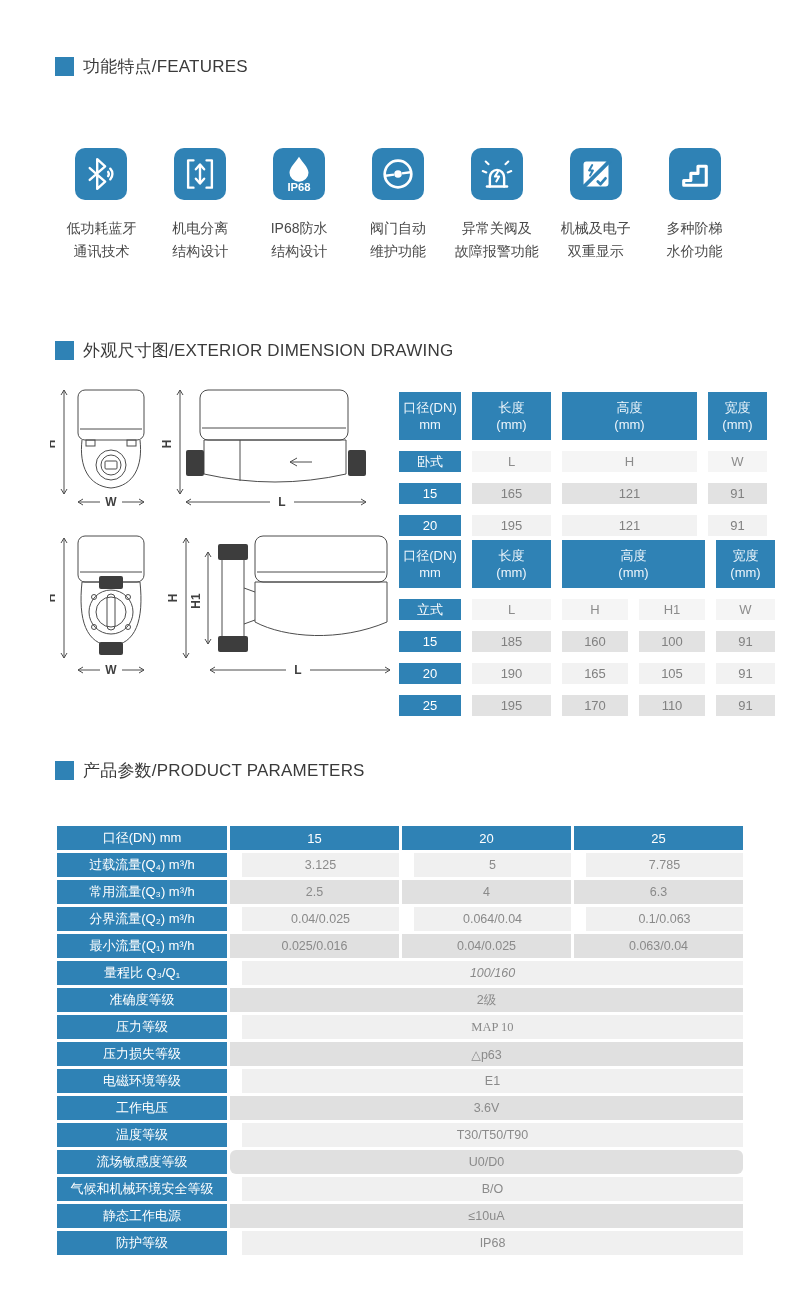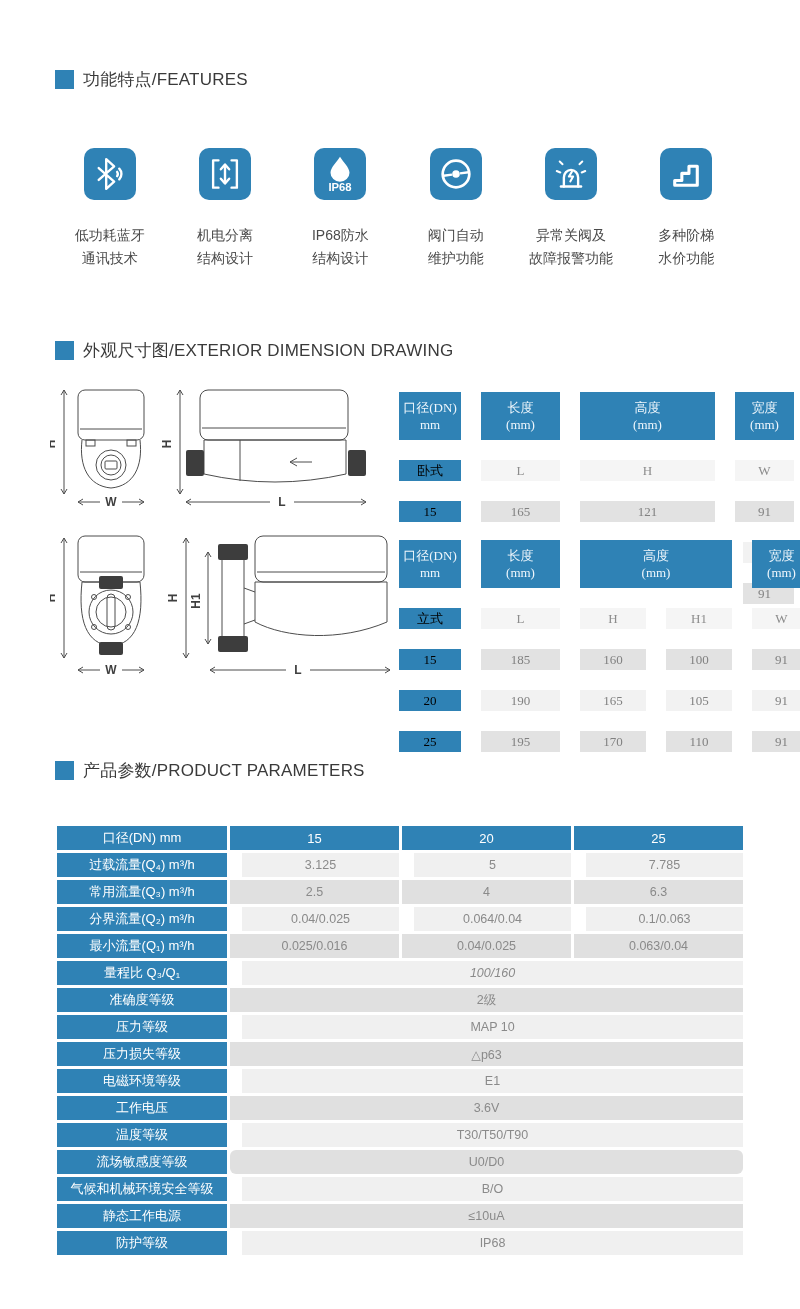--- a/index.html
+++ b/index.html
@@ -5,45 +5,45 @@
   :root { --blue:#2f82b5; }
   * { box-sizing:border-box; margin:0; padding:0; }
   html,body { width:800px; height:1309px; }
   body {
     position:relative; background:#ffffff; overflow:hidden;
     font-family:"Liberation Sans","DejaVu Sans",sans-serif;
   }
   .sec-header { position:absolute; left:55px; display:flex; align-items:center; gap:9px; }
   .sec-square { width:19px; height:19px; background:var(--blue); flex:0 0 auto; }
   .sec-title { font-size:17px; color:#3a3a3a; letter-spacing:.2px; }
-  #features-header { top:68px; }
+  #features-header { top:55px; }
   #dims-header { top:339px; }
   #params-header { top:759px; }
 
   
   #features-row { position:absolute; left:52px; top:148px; width:692px; display:flex; }
   .feature { flex:1; display:flex; flex-direction:column; align-items:center; }
   .fbox { width:52px; height:52px; border-radius:10px; background:var(--blue);
           display:flex; align-items:center; justify-content:center; }
   .fbox svg { width:38px; height:38px; display:block; }
-  .flabel { margin-top:24px; font-size:14px; color:#4a4a4a; line-height:23px; text-align:center; }
+  .flabel { margin-top:17px; font-size:14px; color:#4a4a4a; line-height:23px; text-align:center; }
 
   
   #drawings { position:absolute; left:50px; top:386px; }
   .dln { stroke:#4d4d4d; stroke-width:1; fill:none; }
   .dth { fill:#3d3d3d; }
   .dlab { font-family:"Liberation Sans","DejaVu Sans",sans-serif; font-size:12px; font-weight:bold; fill:#3f3f3f; }
 
   
-  .dim-table { position:absolute; left:399px; width:344px; display:grid; gap:20px; background:#fff;font-family:Liberation Serif, serif; }
+  .dim-table { position:absolute; left:399px; width:344px; display:grid; gap:11px; background:#fff; }
   #dim-table-1 { top:392px; grid-template-columns:62px 79px 135px 59px; grid-template-rows:48px repeat(4,21px); }
   #dim-table-2 { top:540px; grid-template-columns:62px 79px 66px 66px 59px; grid-template-rows:48px repeat(4,21px); }
   .cell { display:flex; align-items:center; justify-content:center; font-size:13px; text-align:center; }
   .th { background:var(--blue); color:#eef6fc; white-space:pre-line; line-height:17px; }
-  .td-blue { background:var(--blue); color:#000000;text-align:right; }
+  .td-blue { background:var(--blue); color:#ffffff;text-align:right; }
   .td-sub { background:#f5f5f5; color:#8c8c8c; }
   .td-a { background:#e2e2e2; color:#818181; }
   .td-b { background:#f2f2f2; color:#818181; }
 
   
   #param-table { position:absolute; left:57px; top:826px; width:686px; display:grid;
                  grid-template-columns:170px 1fr 1fr 1fr; grid-template-rows:repeat(16,24px); gap:3px; background:#fff; }
   .ph { background:var(--blue); color:#ffffff; }
   .pl { background:var(--blue); color:#ffffff; }
   .pv { color:#8a8a8a; font-size:12.5px; }
@@ -111,20 +111,31 @@
         <svg viewBox="0 0 32 32">
           <g fill="none" stroke="#fff" stroke-width="2" stroke-linecap="round" stroke-linejoin="round">
             <path d="M7.5 26.5 H24.5"></path>
             <path d="M10 26.5 V19 a6 6.5 0 0 1 12 0 V26.5"></path>
             <path d="M16.8 14 L14.2 18.2 H17.8 L15.4 22.3" stroke-width="1.7"></path>
             <path d="M4 13.5 l3 1.2 M28 13.5 l-3 1.2 M6.5 5.5 l2.4 2.2 M25.5 5.5 l-2.4 2.2" stroke-width="1.7"></path>
           </g>
         </svg>
       </div>
       <div class="flabel">异常关阀及<br>故障报警功能</div>
+    </div>
+    <div class="feature">
+      <div class="fbox">
+        <svg viewBox="0 0 32 32">
+          <rect x="5.5" y="5.5" width="21" height="21" rx="2.5" fill="#fff"></rect>
+          <path d="M4.5 28 L28 4.5" stroke="#2f82b5" stroke-width="3.2" fill="none"></path>
+          <path d="M12.8 8.5 L10.2 13 H13.4 L11 17.3" fill="none" stroke="#2f82b5" stroke-width="1.7" stroke-linecap="round" stroke-linejoin="round"></path>
+          <path d="M17.5 22.3 l2.3 2.3 4.2 -5" fill="none" stroke="#2f82b5" stroke-width="2.3" stroke-linecap="round" stroke-linejoin="round"></path>
+        </svg>
+      </div>
+      <div class="flabel">机械及电子<br>双重显示</div>
     </div>
     <div class="feature">
       <div class="fbox">
         <svg viewBox="0 0 32 32">
           <path d="M6.5 25.5 V21.5 H12.5 V15.5 H18.5 V9.5 H25.5 V25.5 Z" fill="none" stroke="#fff" stroke-width="2.6" stroke-linejoin="round" stroke-linecap="round"></path>
         </svg>
       </div>
       <div class="flabel">多种阶梯<br>水价功能</div>
     </div>
   </div>
@@ -281,21 +292,21 @@
     <div class="cell pv pv-a">0.1/0.063</div>
     <div class="cell pl">最小流量(Q₁) m³/h</div>
     <div class="cell pv pv-b">0.025/0.016</div>
     <div class="cell pv pv-b">0.04/0.025</div>
     <div class="cell pv pv-b">0.063/0.04</div>
     <div class="cell pl">量程比 Q₃/Q₁</div>
     <div class="cell pv pv-a" style="grid-column: 2 / 5; font-style: italic;">100/160</div>
     <div class="cell pl">准确度等级</div>
     <div class="cell pv pv-b" style="grid-column: 2 / 5;">2级</div>
     <div class="cell pl">压力等级</div>
-    <div class="cell pv pv-a" style="grid-column: 2 / 5;">MAP 10</div>
+    <div class="cell pv pv-a" style="grid-column: 2 / 5; font-family: Liberation Serif, serif;">MAP 10</div>
     <div class="cell pl">压力损失等级</div>
     <div class="cell pv pv-b" style="grid-column: 2 / 5;">△p63</div>
     <div class="cell pl">电磁环境等级</div>
     <div class="cell pv pv-a" style="grid-column: 2 / 5;">E1</div>
     <div class="cell pl">工作电压</div>
     <div class="cell pv pv-b" style="grid-column: 2 / 5;">3.6V</div>
     <div class="cell pl">温度等级</div>
     <div class="cell pv pv-a" style="grid-column: 2 / 5;">T30/T50/T90</div>
     <div class="cell pl">流场敏感度等级</div>
     <div class="cell pv pv-b" style="grid-column: 2 / 5; border-radius: 6px;">U0/D0</div>

